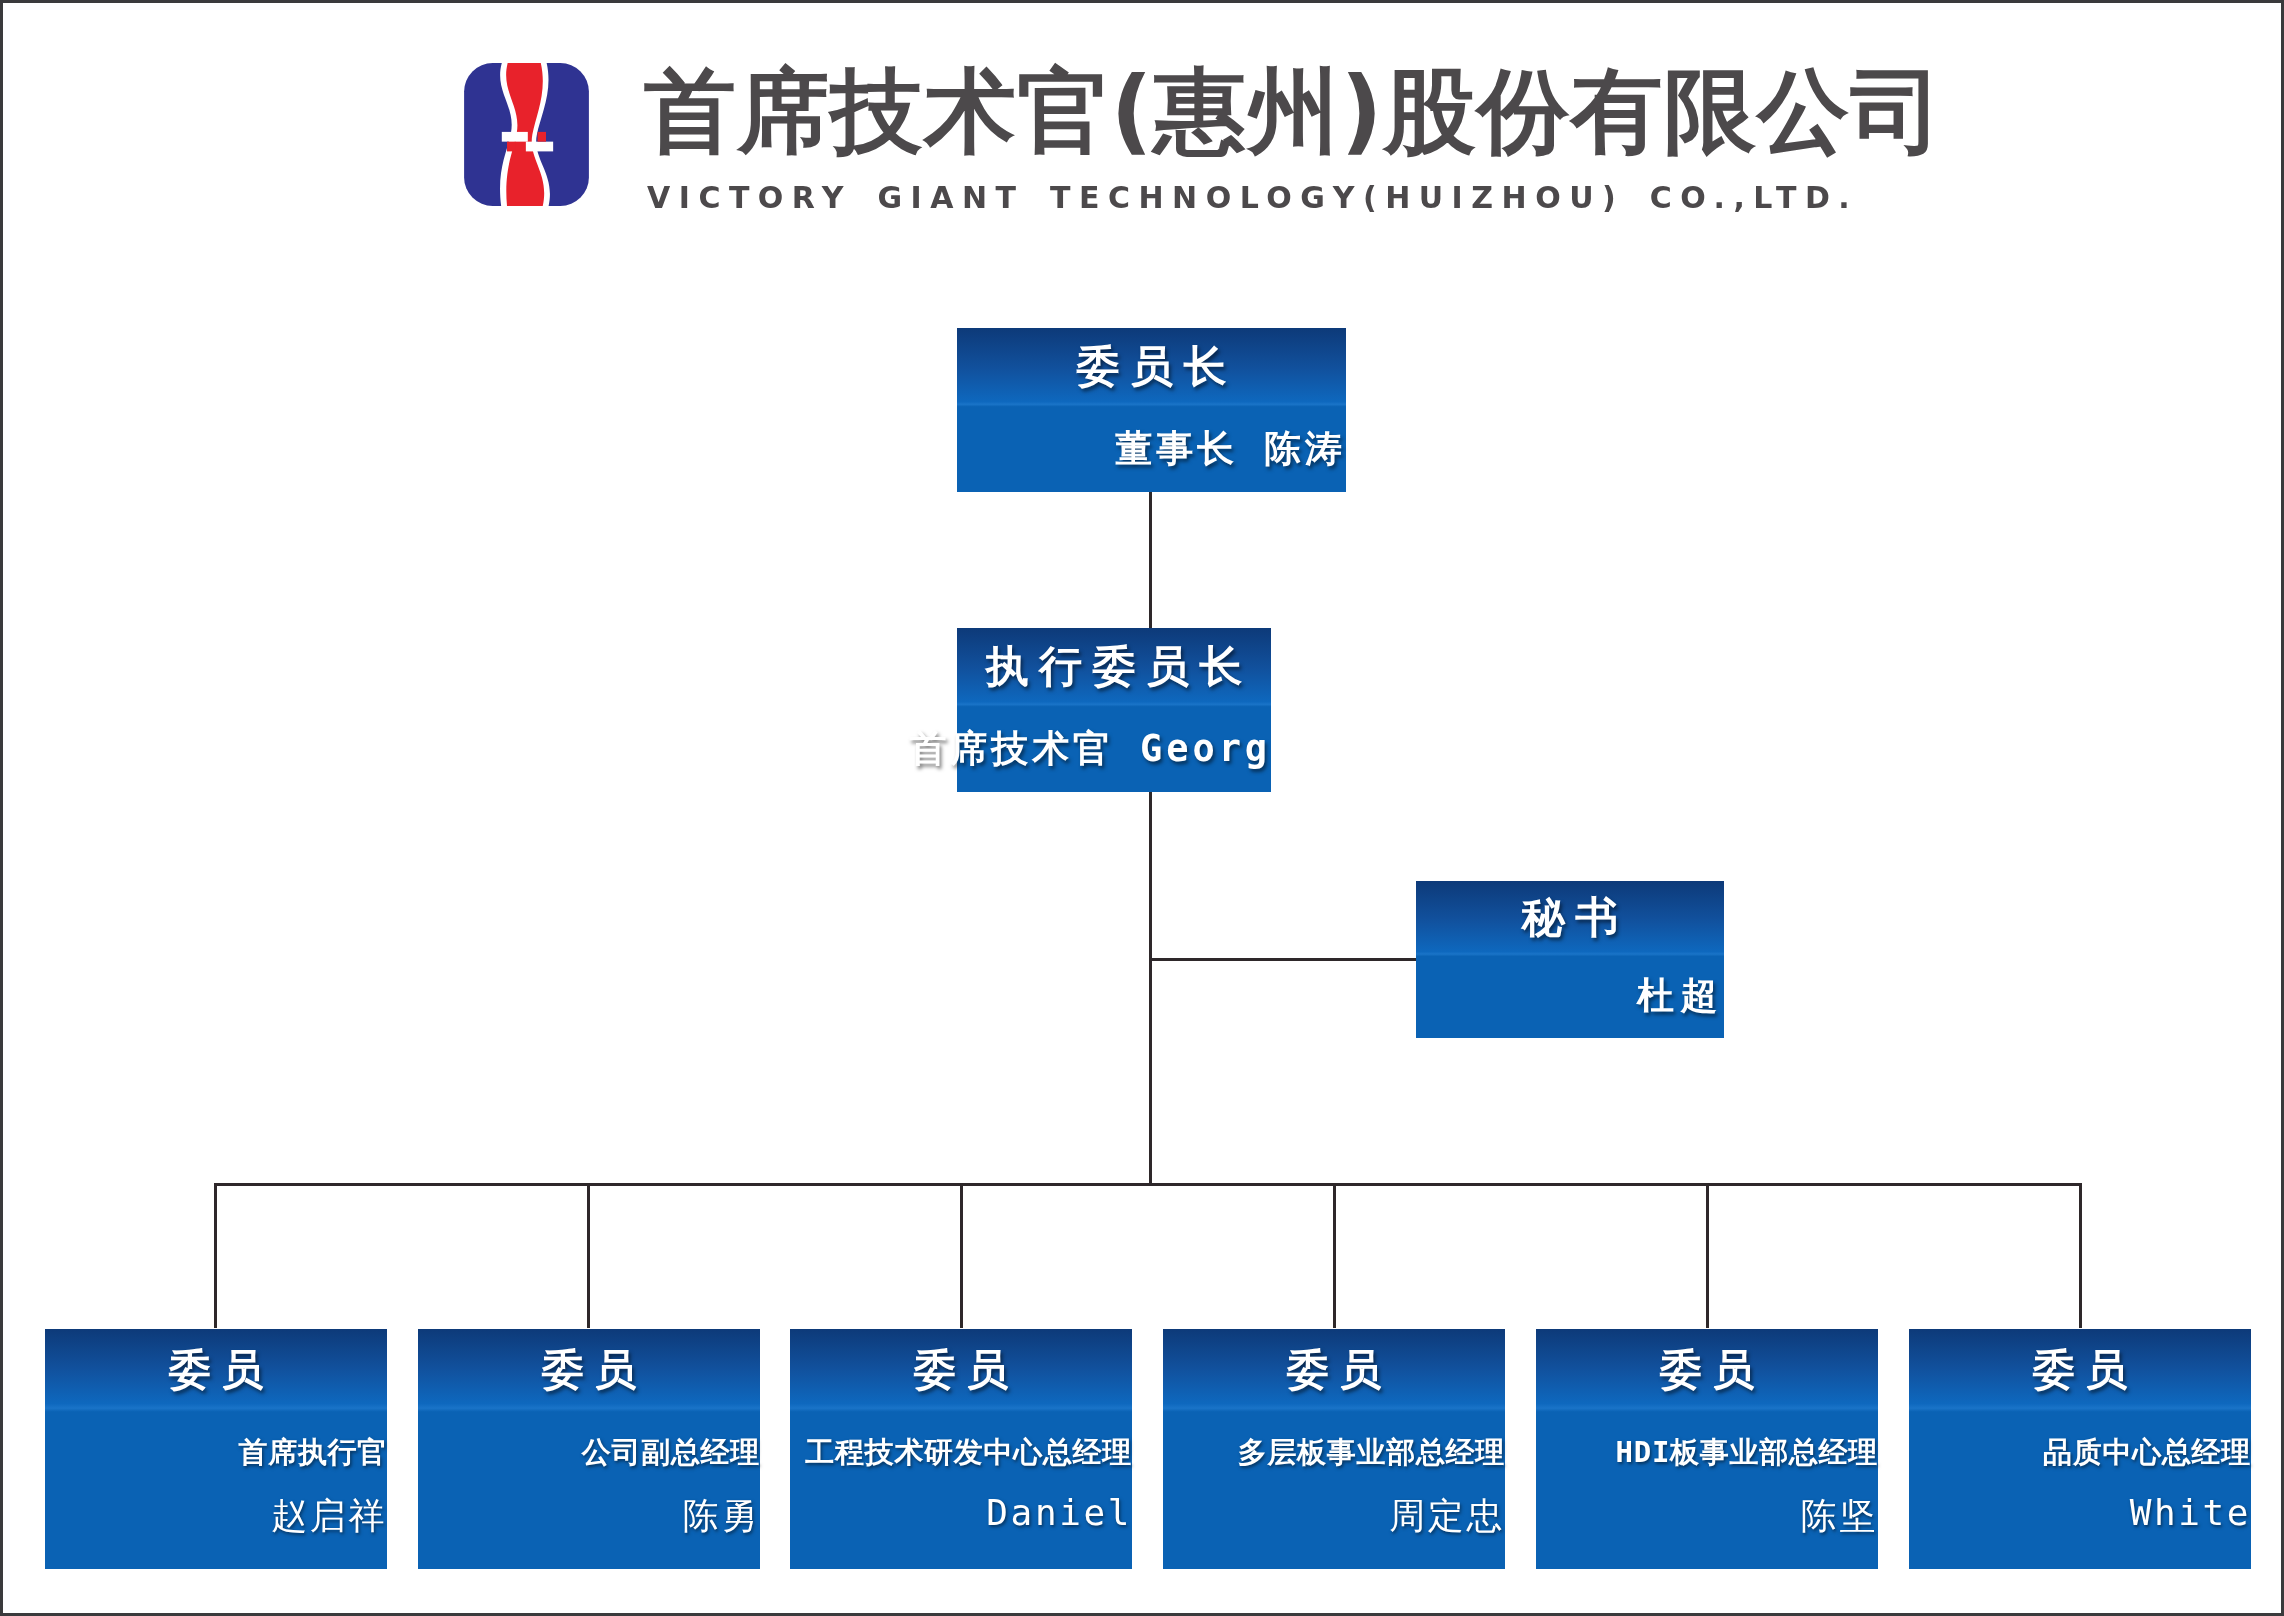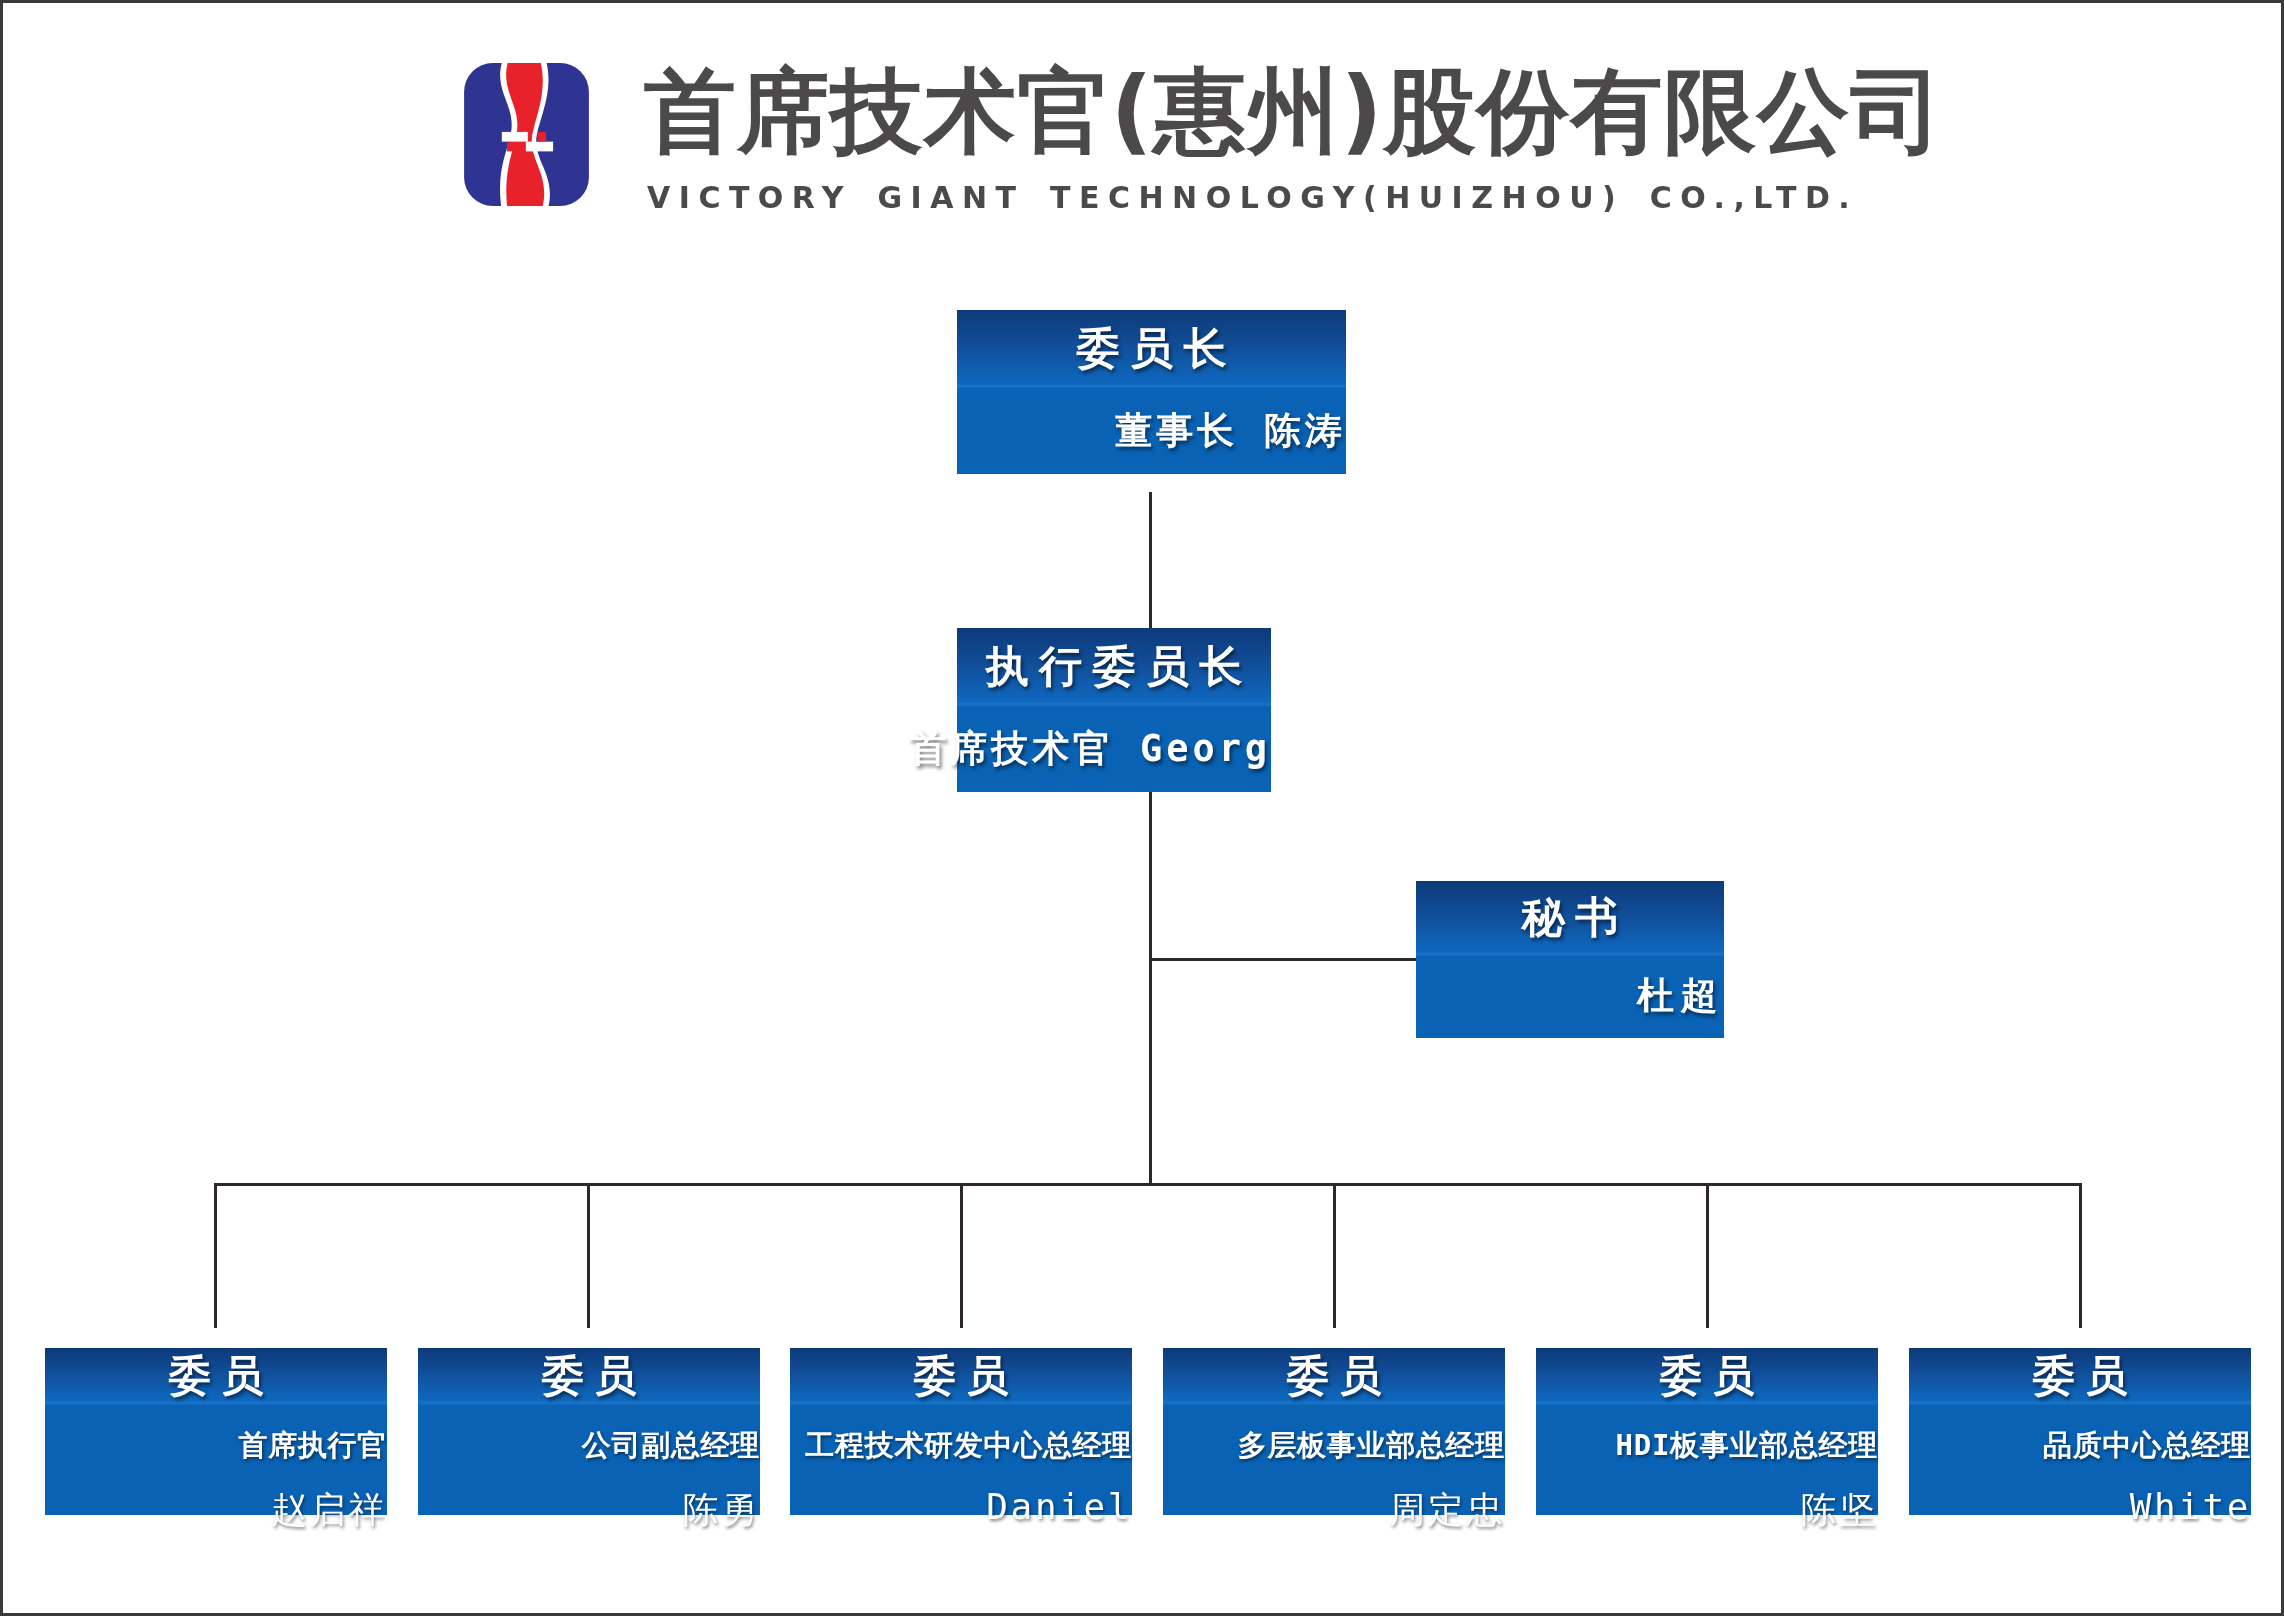--- a/index.html
+++ b/index.html
@@ -30,24 +30,24 @@
   .node{
     position:absolute;display:flex;flex-direction:column;
     color:#ffffff;text-align:center;
   }
   .node-grad2{
     background:linear-gradient(180deg,#0d3a79 0%,#11509c 24%,#0e68be 45%,#1a74c8 46.5%,#0a62b4 48%,#0a62b4 100%);
   }
   .node-grad3{
     background:linear-gradient(180deg,#0d3a79 0%,#11509c 16%,#0e68be 31%,#1a74c8 33%,#0a62b4 34.5%,#0a62b4 100%);
   }
-  .chairman{left:954px;top:307px;width:389px;height:164px;}
+  .chairman{left:954px;top:325px;width:389px;height:164px;}
   .executive{left:954px;top:625px;width:314px;height:164px;}
   .secretary{left:1413px;top:878px;width:308px;height:157px;}
-  .member{top:1326px;width:342px;height:167px;margin-top:19px;}
+  .member{top:1326px;width:342px;height:240px;}
   .m1{left:42px}.m2{left:415px}.m3{left:787px}.m4{left:1160px}.m5{left:1533px}.m6{left:1906px}
 
   .node-title{
     display:flex;align-items:center;justify-content:center;
     font-size:43px;font-weight:700;letter-spacing:10.4px;text-indent:10.4px;
     text-shadow:2px 2.6px 3.9px rgba(0,0,0,.5);
     height:47%;
   }
   .member .node-title{height:34%;font-size:42px;}
   .node-body{

